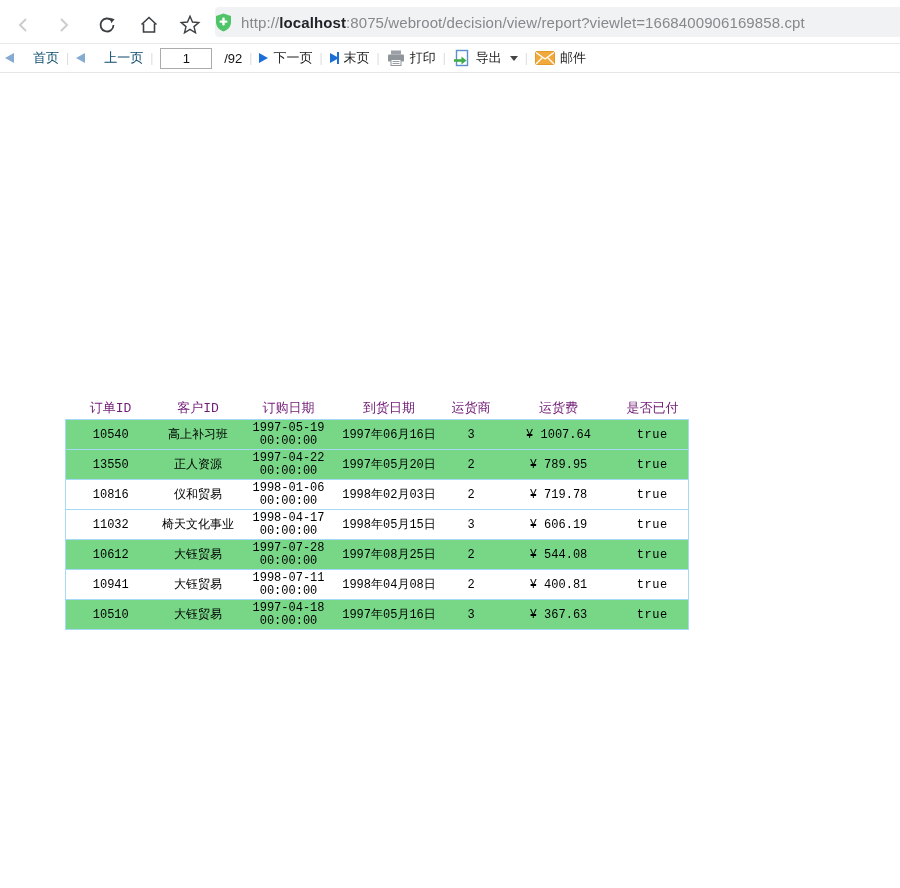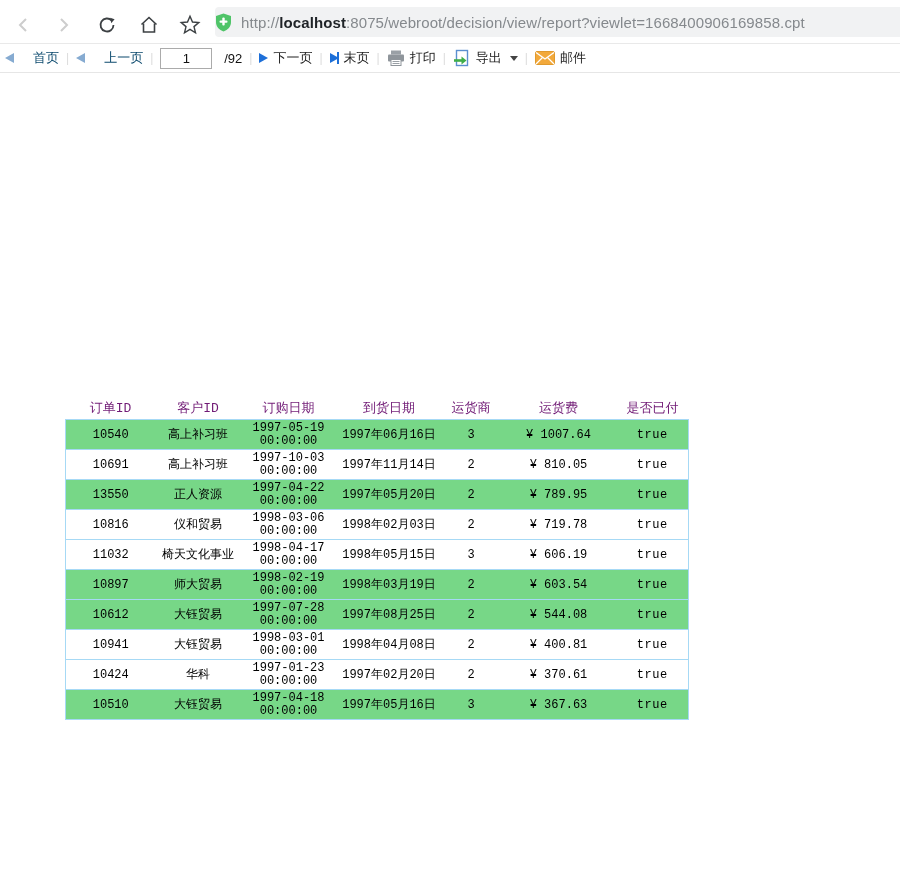--- a/index.html
+++ b/index.html
@@ -184,114 +184,78 @@
     <td>高上补习班</td>
     <td class="c-date">
       <div>1997-05-19</div>
       <div>00:00:00</div>
     </td>
     <td>1997年06月16日</td>
     <td>3</td>
     <td class="c-freight">¥ 1007.64</td>
     <td class="c-paid">true</td>
   </tr>
-      <tr>
-    <td>10691</td>
-    <td>高上补习班</td>
-    <td class="c-date">
-      <div>1997-10-03</div>
-      <div>00:00:00</div>
-    </td>
-    <td>1997年11月14日</td>
-    <td>2</td>
-    <td class="c-freight">¥ 810.05</td>
-    <td class="c-paid">true</td>
-  </tr>
       <tr class="alt">
     <td>13550</td>
     <td>正人资源</td>
     <td class="c-date">
       <div>1997-04-22</div>
       <div>00:00:00</div>
     </td>
     <td>1997年05月20日</td>
     <td>2</td>
     <td class="c-freight">¥ 789.95</td>
     <td class="c-paid">true</td>
   </tr>
       <tr>
     <td>10816</td>
     <td>仪和贸易</td>
     <td class="c-date">
-      <div>1998-03-06</div>
+      <div>1998-01-06</div>
       <div>00:00:00</div>
     </td>
     <td>1998年02月03日</td>
     <td>2</td>
     <td class="c-freight">¥ 719.78</td>
     <td class="c-paid">true</td>
   </tr>
       <tr>
     <td>11032</td>
     <td>椅天文化事业</td>
     <td class="c-date">
       <div>1998-04-17</div>
       <div>00:00:00</div>
     </td>
     <td>1998年05月15日</td>
     <td>3</td>
     <td class="c-freight">¥ 606.19</td>
     <td class="c-paid">true</td>
   </tr>
       <tr class="alt">
-    <td>10897</td>
-    <td>师大贸易</td>
-    <td class="c-date">
-      <div>1998-02-19</div>
-      <div>00:00:00</div>
-    </td>
-    <td>1998年03月19日</td>
-    <td>2</td>
-    <td class="c-freight">¥ 603.54</td>
-    <td class="c-paid">true</td>
-  </tr>
-      <tr class="alt">
     <td>10612</td>
     <td>大钰贸易</td>
     <td class="c-date">
       <div>1997-07-28</div>
       <div>00:00:00</div>
     </td>
     <td>1997年08月25日</td>
     <td>2</td>
     <td class="c-freight">¥ 544.08</td>
     <td class="c-paid">true</td>
   </tr>
       <tr>
     <td>10941</td>
     <td>大钰贸易</td>
     <td class="c-date">
-      <div>1998-03-01</div>
+      <div>1998-07-11</div>
       <div>00:00:00</div>
     </td>
     <td>1998年04月08日</td>
     <td>2</td>
     <td class="c-freight">¥ 400.81</td>
-    <td class="c-paid">true</td>
-  </tr>
-      <tr>
-    <td>10424</td>
-    <td>华科</td>
-    <td class="c-date">
-      <div>1997-01-23</div>
-      <div>00:00:00</div>
-    </td>
-    <td>1997年02月20日</td>
-    <td>2</td>
-    <td class="c-freight">¥ 370.61</td>
     <td class="c-paid">true</td>
   </tr>
       <tr class="alt">
     <td>10510</td>
     <td>大钰贸易</td>
     <td class="c-date">
       <div>1997-04-18</div>
       <div>00:00:00</div>
     </td>
     <td>1997年05月16日</td>

